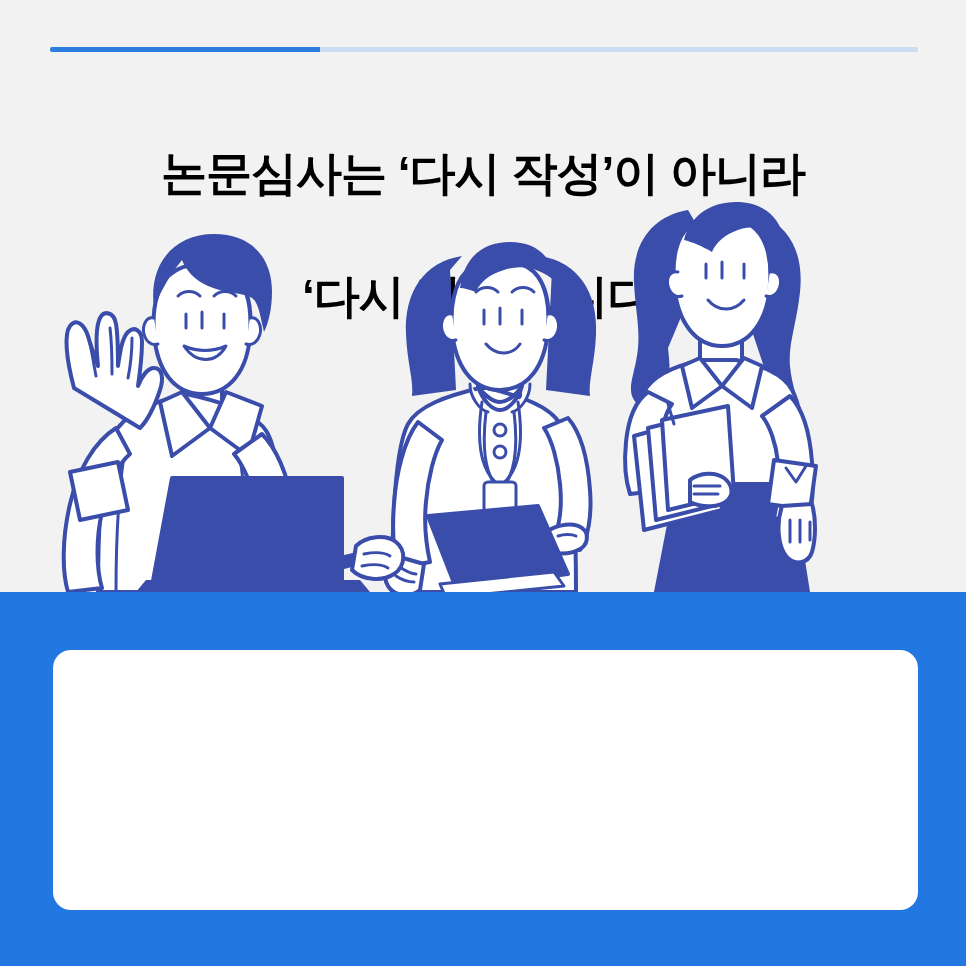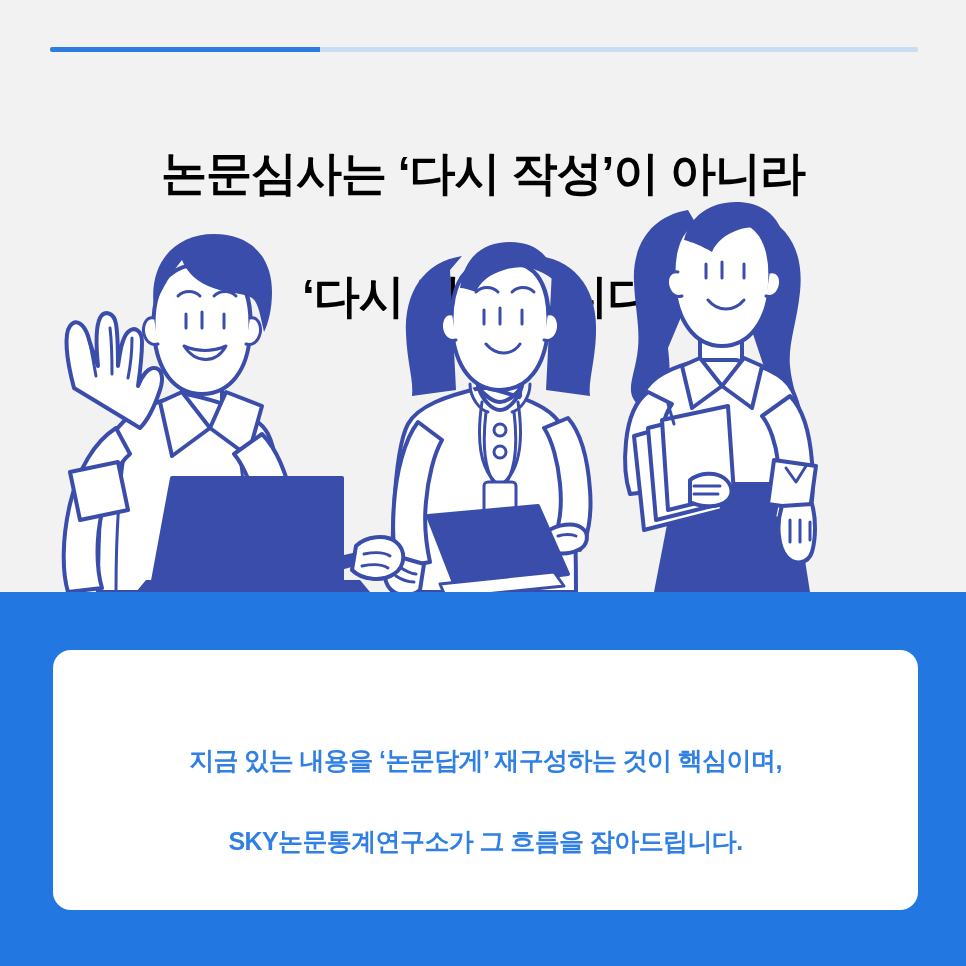--- a/index.html
+++ b/index.html
@@ -296,18 +296,17 @@
         <path class="blk" d="M428 336 l110 -10 l30 68 l-112 14 z"></path>
         <path class="wh2" d="M440 404 l114 -12 l10 14 l-118 12 z"></path>
       </g>
     </svg>
   </div>
 
   <div class="blue-band"></div>
 
   <div class="message-card">
     <div class="message-text">
-      <span>지금 있는 내용을 ‘논문답게’ 재구성하는 것이 핵심이며,</span><br>
-      <span>SKY논문통계연구소가 그 흐름을 잡아드립니다.</span>
+      <br>
     </div>
   </div>
 
 </div>
 
 </body></html>

